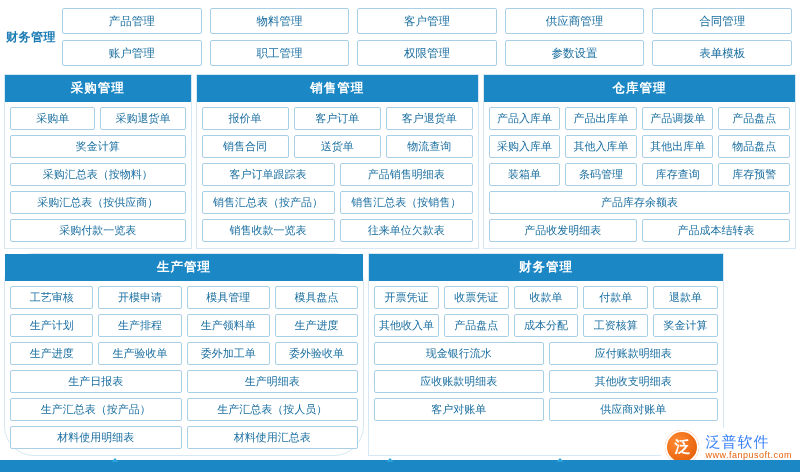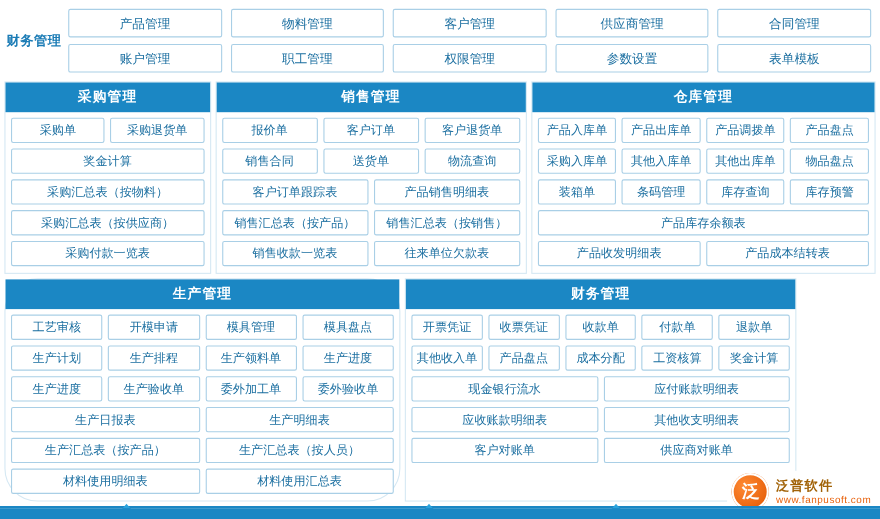--- a/index.html
+++ b/index.html
@@ -118,21 +118,21 @@
     padding:2px 2px 2px 4px;
   }
   .logo-mark{
     width:34px;height:34px;border-radius:50%;
     background:radial-gradient(circle at 35% 35%,#ff8a33,#e8620d 70%);
     display:flex;align-items:center;justify-content:center;
     color:#fff;font-weight:bold;font-size:16px;
     box-shadow:0 0 0 2px #fff inset;
   }
   .logo-text{line-height:1.15;}
-  .logo-name{color:#a16207;font-size:12px;font-weight:bold;letter-spacing:1px;}
+  .logo-name{color:#3b82f6;font-size:15px;font-weight:normal;letter-spacing:1px;}
   .logo-url{color:#e8620d;font-size:9px;letter-spacing:0.5px;}
 
   
   .bottombar{
     position:absolute;
     left:0;bottom:0;width:800px;height:10px;
     background:#1b87c4;
   }
   .marker{
     position:absolute;

